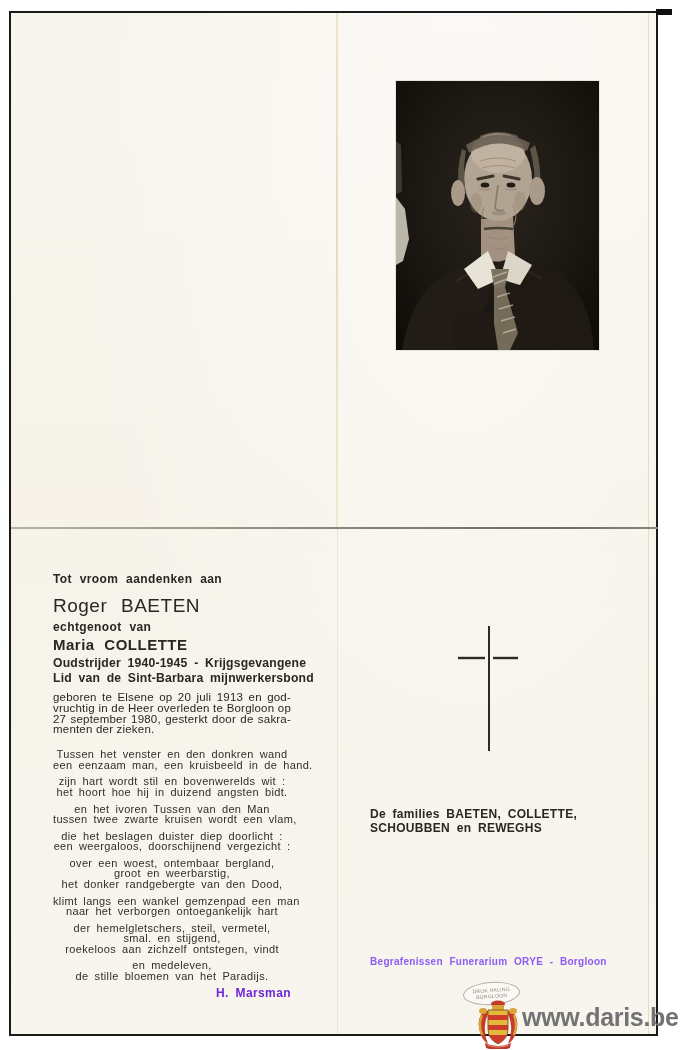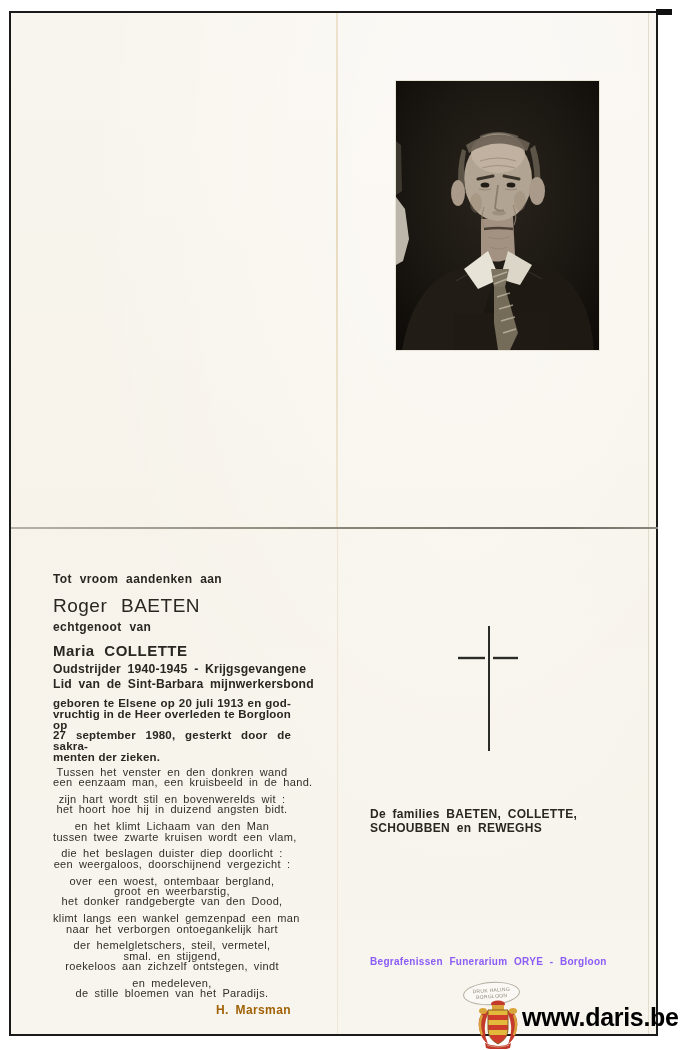--- a/index.html
+++ b/index.html
@@ -31,33 +31,33 @@
   }
   .photo svg{display:block;}
 
   
   .left-col{position:absolute;left:53px;top:572px;width:238px;color:#2a2722;}
   .intro{font-size:12px;font-weight:bold;letter-spacing:.4px;word-spacing:4px;
     line-height:14px;margin-bottom:9px;white-space:nowrap;}
   .deceased{font-size:19px;font-weight:normal;letter-spacing:.5px;word-spacing:8px;
     line-height:21px;margin-bottom:5px;white-space:nowrap;}
   .relation{font-size:12px;font-weight:bold;letter-spacing:.4px;word-spacing:4px;
-    line-height:13px;margin-bottom:9px;white-space:nowrap;}
+    line-height:13px;margin-bottom:3px;white-space:nowrap;}
   .spouse{font-size:15px;font-weight:bold;letter-spacing:.5px;word-spacing:5px;
     line-height:16px;margin-bottom:3px;white-space:nowrap;}
   .titles{font-size:12.2px;font-weight:bold;letter-spacing:.2px;word-spacing:3px;
     line-height:14.5px;margin-bottom:7px;}
   .titles div{white-space:nowrap;}
-  .obituary{font-size:11.5px;font-weight:bold;letter-spacing:.2px;
-    line-height:10.8px;margin-bottom:4px;}
+  .obituary{font-size:11.5px;font-weight:normal;letter-spacing:.2px;
+    line-height:10.8px;margin-bottom:14px;}
   .obituary .jline{text-align:justify;text-align-last:justify;}
   .poem{font-size:11px;color:#312e28;letter-spacing:.35px;word-spacing:2.6px;line-height:10.4px;}
   .stanza{margin-bottom:6.4px;text-align:center;}
   .stanza div{white-space:nowrap;}
-  .author{font-size:12px;font-weight:bold;color:#a16207;text-align:right;
+  .author{font-size:12px;font-weight:bold;color:#6d28d9;text-align:right;
     margin-top:2px;letter-spacing:.4px;word-spacing:3px;}
 
   
   .cross{position:absolute;left:454px;top:621px;width:70px;height:135px;}
 
   
   .right-col{position:absolute;left:370px;top:808px;color:#2a2722;}
   .families div{font-size:12px;font-weight:bold;letter-spacing:.3px;word-spacing:3px;
     line-height:13.5px;white-space:nowrap;}
   .thanks{margin-top:9px;margin-left:20px;}
@@ -73,21 +73,21 @@
     transform:rotate(-4deg);
     display:flex;flex-direction:column;align-items:center;justify-content:center;
     color:#8e887a;background:rgba(255,255,255,.4);
   }
   .stamp div{font-size:5px;line-height:5.6px;letter-spacing:.3px;white-space:nowrap;}
   .crest{position:absolute;left:472px;top:999px;width:50px;height:50px;z-index:5;}
 
   .watermark{
     position:absolute;left:522px;top:1003px;width:146px;text-align:right;
     font-size:25px;font-weight:bold;letter-spacing:-.3px;
-    color:#000000;z-index:6;white-space:nowrap;
+    color:#737373;z-index:6;white-space:nowrap;
   }
 </style>
 </head>
 <body>
 
 <div class="card"></div>
 <div class="fold-v-top"></div>
 <div class="page-edge-shadow"></div>
 <div class="seam-h"></div>
 <div class="fold-v-bottom"></div>
@@ -172,21 +172,21 @@
   <div class="poem">
     <div class="stanza">
       <div>Tussen het venster en den donkren wand</div>
       <div>een eenzaam man, een kruisbeeld in de hand.</div>
     </div>
     <div class="stanza">
       <div>zijn hart wordt stil en bovenwerelds wit :</div>
       <div>het hoort hoe hij in duizend angsten bidt.</div>
     </div>
     <div class="stanza">
-      <div>en het klimt Lichaam van den Man</div>
+      <div>en het ivoren Tussen van den Man</div>
       <div>tussen twee zwarte kruisen wordt een vlam,</div>
     </div>
     <div class="stanza">
       <div>die het beslagen duister diep doorlicht :</div>
       <div>een weergaloos, doorschijnend vergezicht :</div>
     </div>
     <div class="stanza">
       <div>over een woest, ontembaar bergland,</div>
       <div>groot en weerbarstig,</div>
       <div>het donker randgebergte van den Dood,</div>

